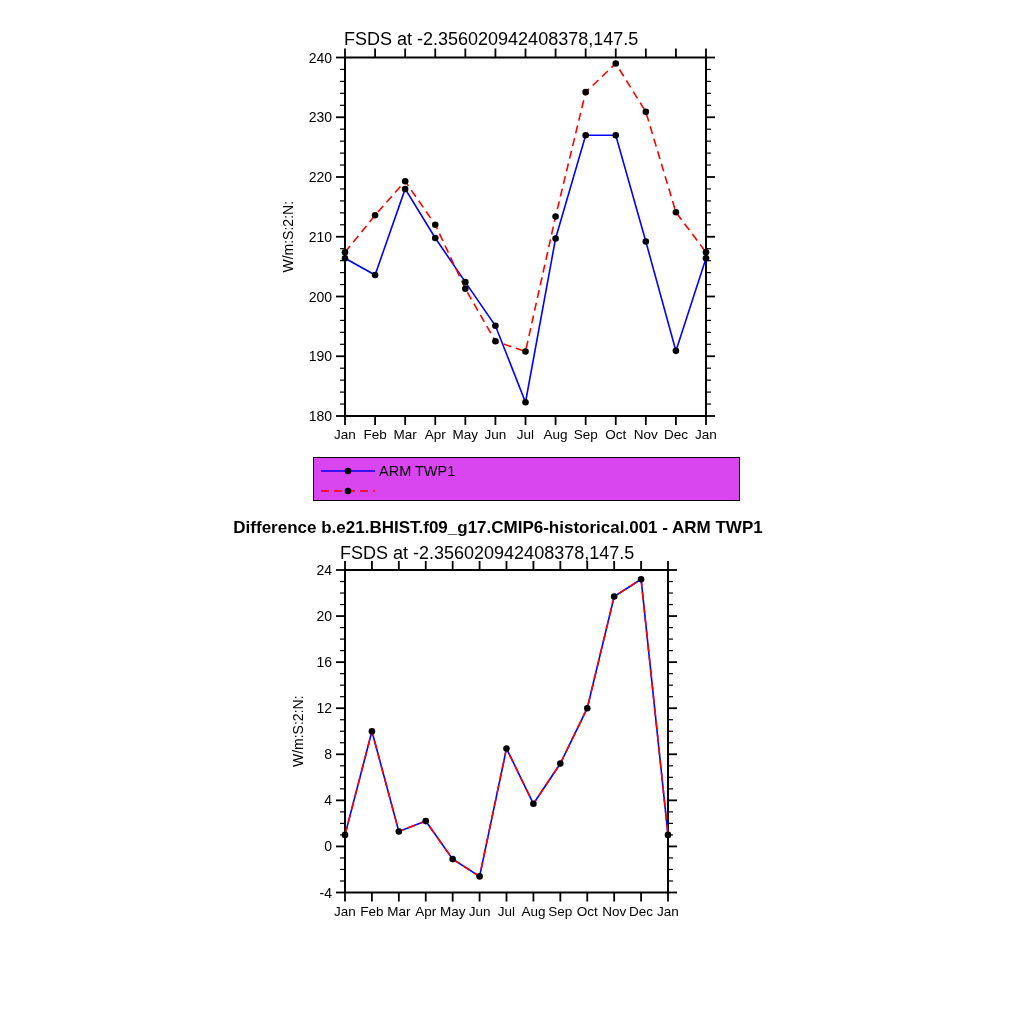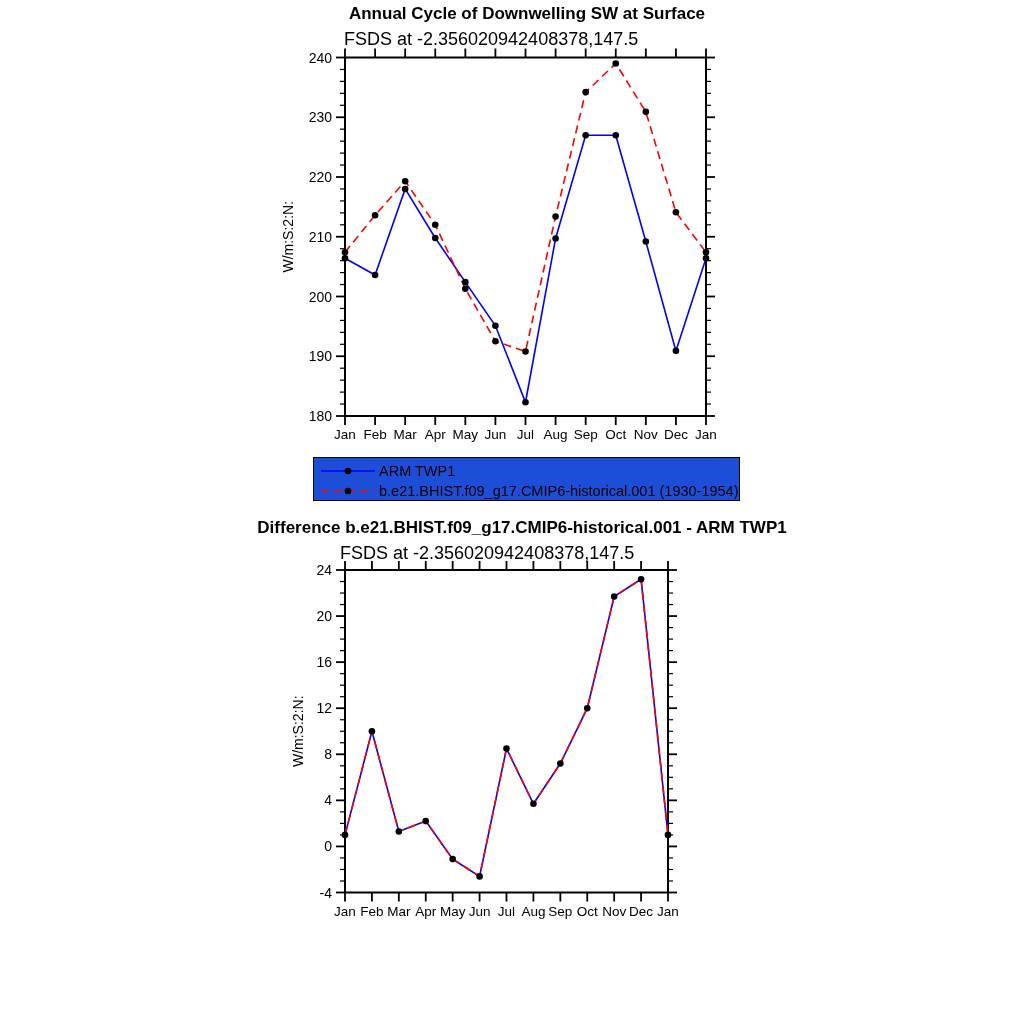--- a/index.html
+++ b/index.html
@@ -28,21 +28,21 @@
   #plots-svg text { font-family: "Liberation Sans", sans-serif; fill: #000; }
   #legend {
     position: absolute;
     left: 313px;
     top: 457px;
     width: 427px;
     height: 44px;
     border: 1.5px solid #000;
     box-sizing: border-box;
     padding: 3px 0 0 6px;
-    background: #1d4ed8;
+    background: #d946ef;
   }
   .legend-entry {
     display: flex;
     align-items: center;
     height: 20px;
   }
   .legend-sample { display: block; }
   .legend-label {
     font-size: 14.5px;
     white-space: nowrap;
@@ -314,38 +314,36 @@
         <circle cx="506.5" cy="748.5267857142858" r="3.3" fill="#000"></circle>
         <circle cx="533.4166666666666" cy="803.8125" r="3.3" fill="#000"></circle>
         <circle cx="560.3333333333334" cy="763.5" r="3.3" fill="#000"></circle>
         <circle cx="587.25" cy="708.2142857142857" r="3.3" fill="#000"></circle>
         <circle cx="614.1666666666667" cy="596.4910714285714" r="3.3" fill="#000"></circle>
         <circle cx="641.0833333333333" cy="579.2142857142858" r="3.3" fill="#000"></circle>
         <circle cx="668" cy="834.9107142857142" r="3.3" fill="#000"></circle>
       </g>
     </svg>
 
-  <div class="chart-title" style="left:527px; top:4px;">Annual Cycle of Downwelling SW at Surface</div>
 
   <div class="chart-subtitle" style="left:344px; top:29px;">FSDS at -2.356020942408378,147.5</div>
 
   <div id="legend">
       <div class="legend-entry">
         <svg width="56" height="16" class="legend-sample">
           <line x1="1" y1="8" x2="55" y2="8" stroke="#0000ff" stroke-width="1.6"></line>
           <circle cx="28" cy="8" r="3.3" fill="#000"></circle>
         </svg>
         <span class="legend-label">ARM TWP1</span>
       </div>
       <div class="legend-entry">
         <svg width="56" height="16" class="legend-sample">
           <line x1="1" y1="8" x2="55" y2="8" stroke="#ff0000" stroke-width="1.6" stroke-dasharray="8,5"></line>
           <circle cx="28" cy="8" r="3.3" fill="#000"></circle>
         </svg>
-        <span class="legend-label">b.e21.BHIST.f09_g17.CMIP6-historical.001 (1930-1954)</span>
       </div>
     </div>
 
-  <div class="chart-title" style="left:498px; top:518px;margin-left:24px;">Difference b.e21.BHIST.f09_g17.CMIP6-historical.001 - ARM TWP1</div>
+  <div class="chart-title" style="left:498px; top:518px;">Difference b.e21.BHIST.f09_g17.CMIP6-historical.001 - ARM TWP1</div>
 
   <div class="chart-subtitle" style="left:340px; top:543px;">FSDS at -2.356020942408378,147.5</div>
 
 </div>
 
 </body></html>

